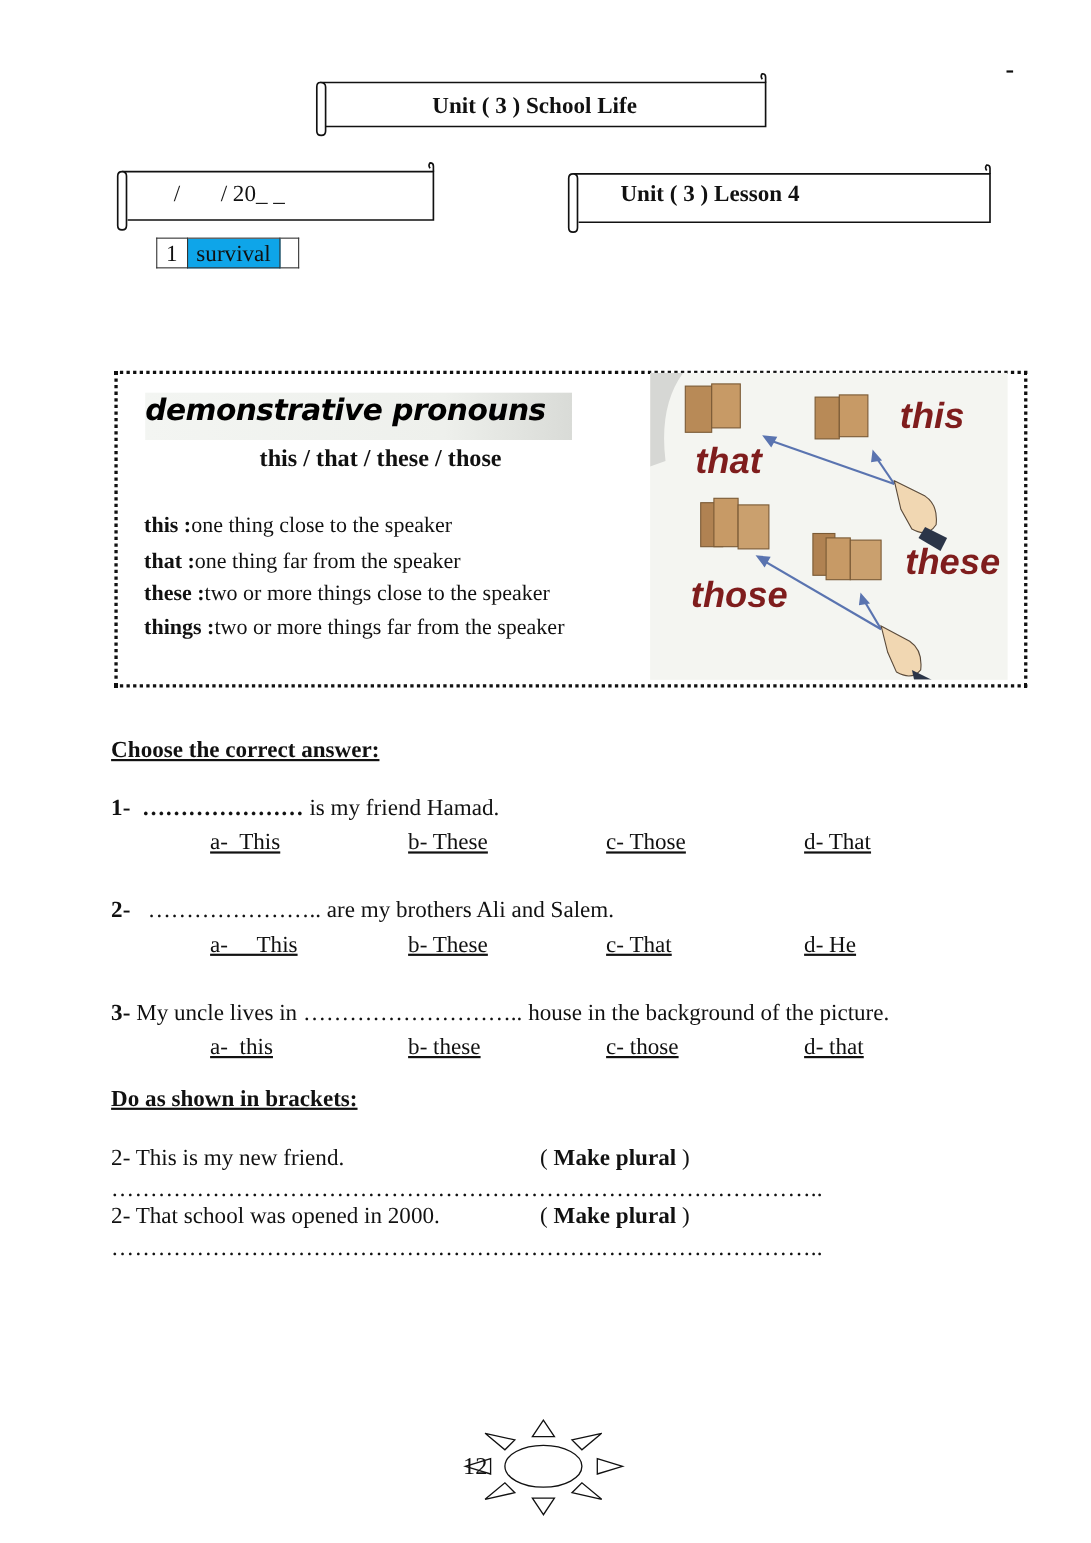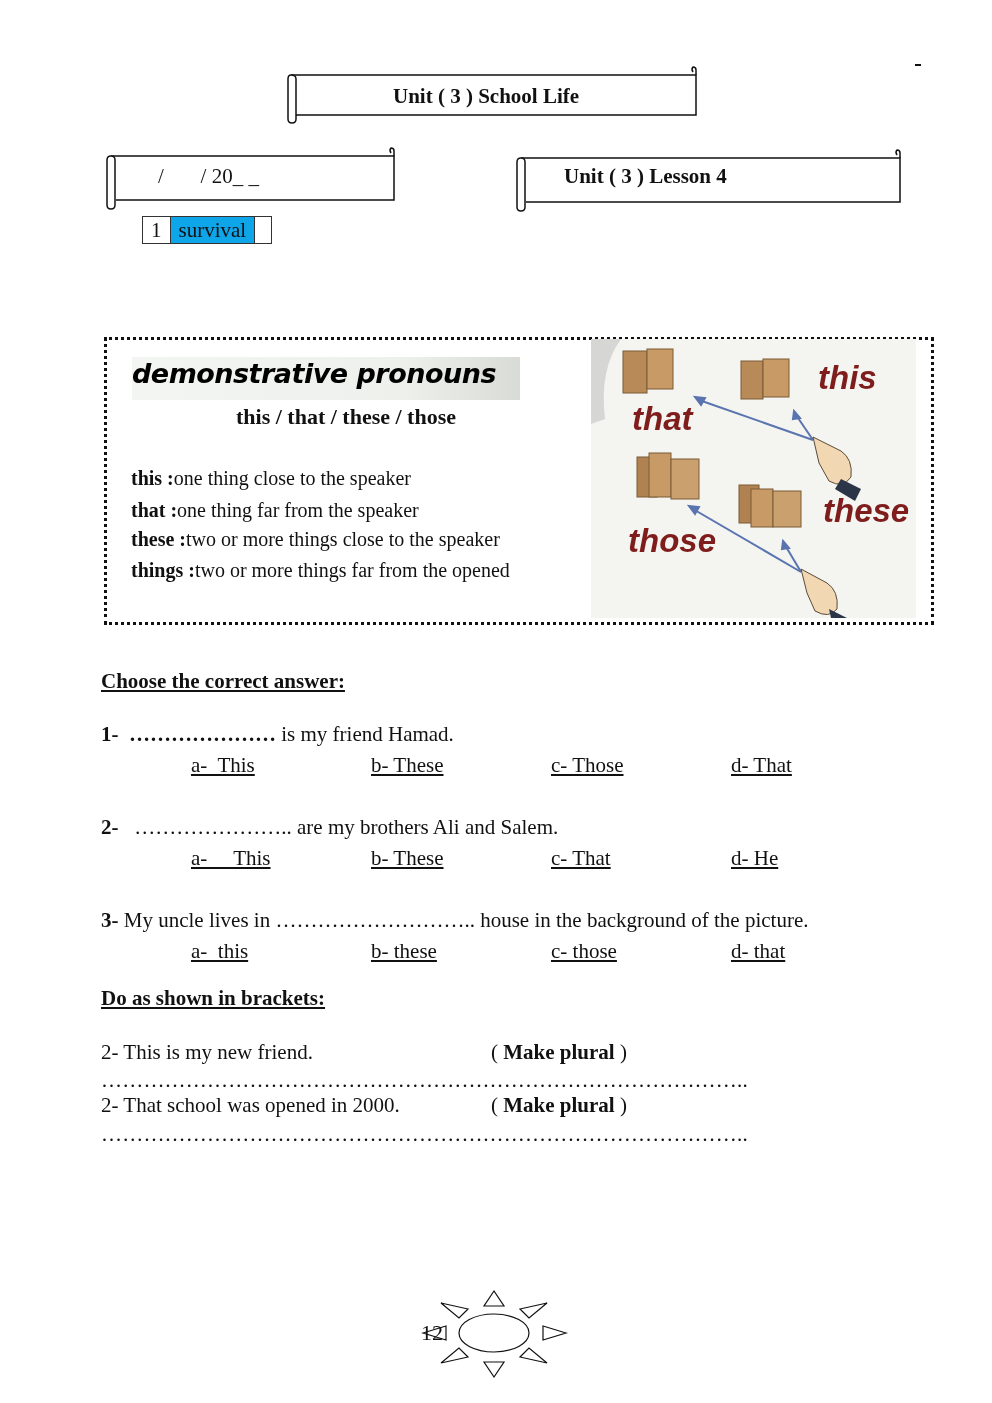--- a/index.html
+++ b/index.html
@@ -87,21 +87,21 @@
   </table>
 
 <div class="abs demo-box"></div>
 <div class="abs demo-title-wrap"></div>
 <div class="abs demo-title">demonstrative pronouns</div>
 <div class="abs demo-sub">this / that / these / those</div>
 
 <div class="abs def" style="top:467px;"><b>this :</b><span>one thing close to the speaker</span></div>
 <div class="abs def" style="top:499px;font-family:Liberation Serif, serif;"><b>that :</b><span>one thing far from the speaker</span></div>
 <div class="abs def" style="top:528px;"><b>these :</b><span>two or more things close to the speaker</span></div>
-<div class="abs def" style="top:559px;"><b>things :</b><span>two or more things far from the opened</span></div>
+<div class="abs def" style="top:559px;"><b>things :</b><span>two or more things far from the speaker</span></div>
 
 <div class="abs pic">
   <svg width="325" height="279" style="position:absolute;left:0;top:0;">
     <path d="M0,0 L30,0 Q8,30 14,80 L0,85 Z" fill="#d6d7d4"></path>
 
     <g>
       <rect x="32" y="12" width="24" height="42" fill="#b88a57" stroke="#7a5a35"></rect>
       <rect x="56" y="10" width="26" height="40" fill="#c79a66" stroke="#7a5a35"></rect>
     </g>
     <g>

